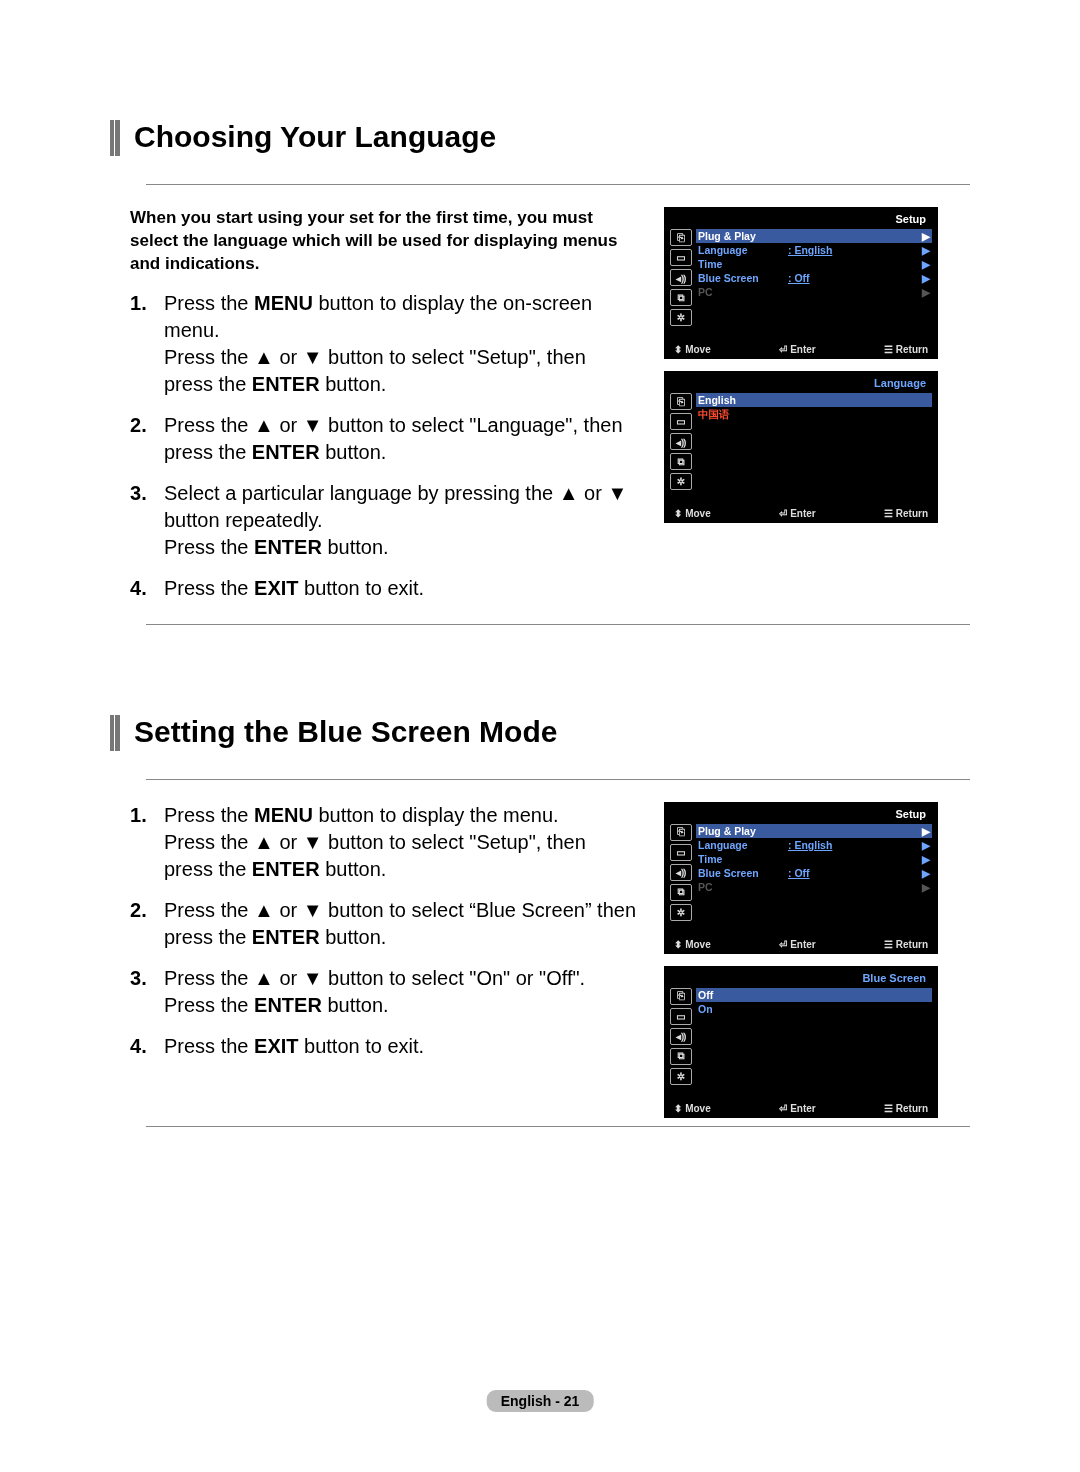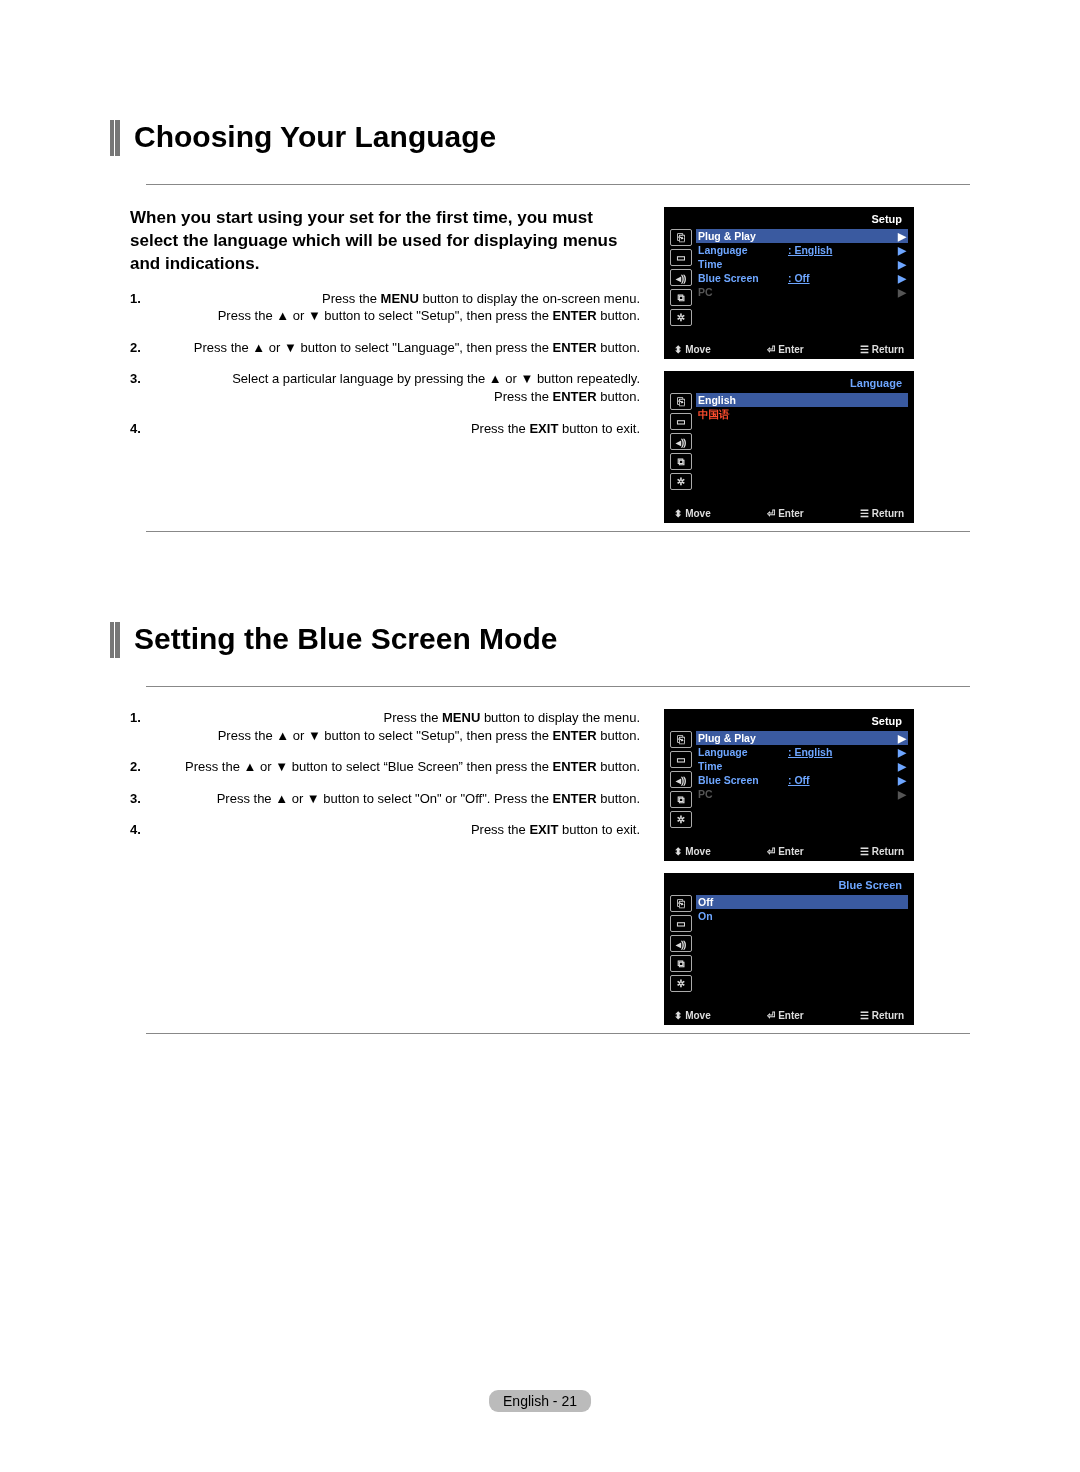--- a/index.html
+++ b/index.html
@@ -50,23 +50,22 @@
   }
   ol.steps {
     list-style: none;
     counter-reset: step;
   }
   ol.steps > li {
     counter-increment: step;
     position: relative;
     padding-left: 34px;
     margin-bottom: 14px;
-    font-size: 13px;
+    font-size: 20px;
     line-height: 1.35;
-    text-align: right;
   }
   ol.steps > li::before {
     content: counter(step) ".";
     position: absolute;
     left: 0;
     font-weight: bold;
   }
   .sub-note {
     display: block;
     margin-top: 2px;
@@ -77,21 +76,21 @@
   .divider-line {
     border-top: 1px solid #888;
     margin-left: 36px;
     margin-right: 0;
   }
   .divider-top { margin-bottom: 22px; }
   .divider-bottom { margin-top: 8px; }
 
   
   .osd-col {
-    width: 250px;
+    width: 274px;
     display: flex;
     flex-direction: column;
     gap: 12px;
   }
   .osd {
     background: #000;
     color: #fff;
     font-size: 10.5px;
     font-weight: bold;
     padding: 6px 6px 4px 6px;
@@ -157,21 +156,21 @@
   }
   .osd-footer span { display: inline-flex; align-items: center; gap: 3px; }
 
   .page-num {
     position: absolute;
     left: 50%;
     bottom: 60px;
     transform: translateX(-50%);
     background: #bbb;
     color: #000;
-    font-weight: normal;
+    font-weight: bold;
     font-size: 14px;
     padding: 3px 14px;
     border-radius: 9px;
   }
 
   b { font-weight: bold; }
 </style>
 </head>
 <body>
 

